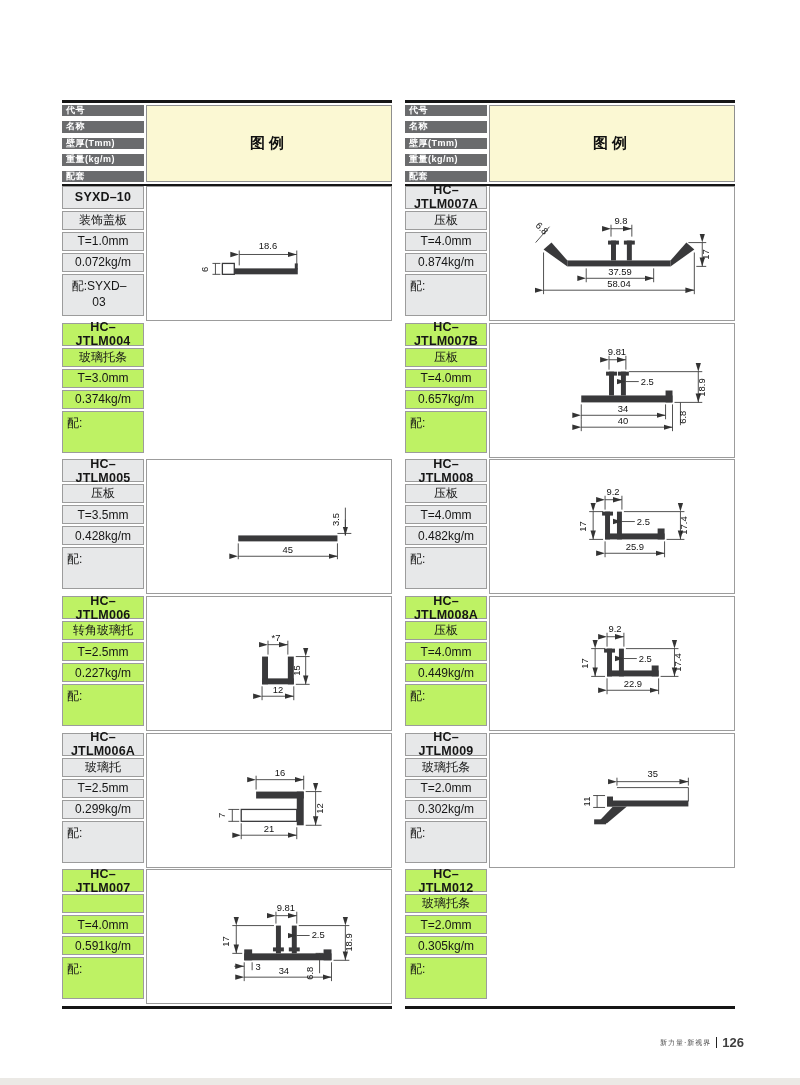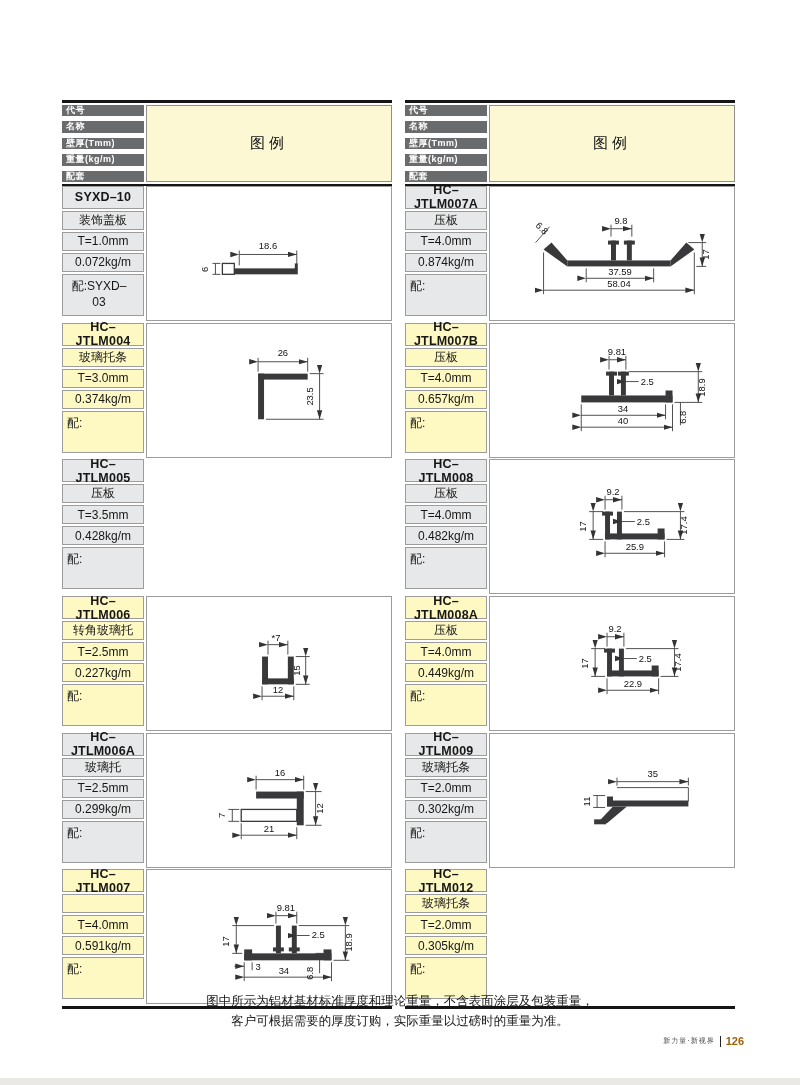--- a/index.html
+++ b/index.html
@@ -6,45 +6,45 @@
   .page{position:relative;width:800px;height:1085px;background:#ffffff;overflow:hidden;
         font-family:"Liberation Sans","DejaVu Sans",sans-serif;}
   .spec-table{position:absolute;top:100px;width:330px;}
   .spec-table.left{left:62px;}
   .spec-table.right{left:405px;}
   .thead{display:flex;border-top:3px solid #151515;border-bottom:2px solid #151515;padding:2px 0;}
   .thead-labels{width:82px;display:flex;flex-direction:column;gap:5px;margin-right:2px;}
   .hrow{height:11.4px;background:#6a6b6d;color:#fff;font-size:9px;font-weight:bold;
         line-height:11.4px;padding-left:4px;letter-spacing:0.5px;}
   .legend{flex:1;background:#fbf8d3;border:1px solid #8f8f8f;display:flex;align-items:center;
-        justify-content:center;font-size:15px;font-weight:normal;letter-spacing:4px;color:#101010;}
+        justify-content:center;font-size:15px;font-weight:bold;letter-spacing:4px;color:#101010;}
   .blocks{border-bottom:3px solid #151515;}
   .block{display:flex;height:135px;margin-bottom:1.7px;}
   .labels{width:82px;display:flex;flex-direction:column;margin-right:2px;}
   .cell{border:1px solid #9c9c9c;text-align:center;font-size:12px;color:#161616;display:flex;
         align-items:center;justify-content:center;margin-bottom:2px;box-sizing:border-box;}
   .cell.code{height:23px;font-weight:bold;font-size:12.5px;letter-spacing:0.2px;}
   .cell.small{height:19px;text-align:right;}
   .cell.match{flex:1;margin-bottom:5px;justify-content:flex-start;align-items:flex-start;padding:3px 12px 0 4px;}
   .block.gray .cell{background:#e7e8e9;}
-  .block.yellow .cell{background:#fef9c3;}
+  .block.yellow .cell{background:#bef264;}
   .diagram{flex:1;border:1px solid #9c9c9c;background:#fff;box-sizing:border-box;}
   .diagram svg{display:block;width:100%;height:100%;}
   .p{fill:#39393b;}
   .o{fill:#ffffff;stroke:#39393b;stroke-width:1.3;}
   .d{stroke:#3d3d3d;stroke-width:0.9;fill:none;}
   .t{font-size:9.5px;fill:#131313;text-anchor:middle;font-family:"Liberation Sans",sans-serif;}
   .ts{text-anchor:start;}
   .note{position:absolute;top:991px;left:0;right:0;text-align:center;font-size:12.5px;
         color:#161616;line-height:1.6;}
   .pageno{position:absolute;top:1035px;left:0;width:744px;display:flex;justify-content:flex-end;
         align-items:center;gap:5px;}
   .brand{font-size:7px;color:#4a4a4a;letter-spacing:1px;}
   .sep{width:1px;height:11px;background:#222;}
-  .num{font-size:11px;font-weight:bold;color:#a16207;}
+  .num{font-size:13px;font-weight:bold;color:#404040;}
   .bottom-edge{position:absolute;left:0;bottom:0;width:800px;height:7px;background:#ebe9e5;}
 </style>
 </head>
 <body>
 
 <div class="page">
 
   <div class="spec-table left">
     <div class="thead">
       <div class="thead-labels">
@@ -87,46 +87,45 @@
       </div>
 
       <div class="block yellow">
         <div class="labels">
           <div class="cell code">HC–JTLM004</div>
           <div class="cell small">玻璃托条</div>
           <div class="cell small">T=3.0mm</div>
           <div class="cell small">0.374kg/m</div>
           <div class="cell match">配:</div>
         </div>
-        <div class="diagram">
-          <svg viewBox="0 0 246 134">
-            <defs>
-                <marker id="mk1" markerWidth="9" markerHeight="8" refX="9" refY="4" orient="auto" markerUnits="userSpaceOnUse">
-                  <path d="M9,4 L0,1.3 L0,6.7 Z" fill="#333"></path>
-                </marker>
-              </defs>
-            <rect class="p" x="112" y="50" width="50" height="6"></rect>
-            <rect class="p" x="112" y="50" width="6" height="46"></rect>
-            <path class="d" d="M112,48 V34 M162,48 V34"></path>
-            <line class="d" x1="112" y1="38" x2="162" y2="38" marker-start="url(#mk1)" marker-end="url(#mk1)"></line>
-            <text class="t" x="137" y="32">26</text>
-            <path class="d" d="M164,50 H178 M120,96 H178"></path>
-            <line class="d" x1="174" y1="50" x2="174" y2="96" marker-start="url(#mk1)" marker-end="url(#mk1)"></line>
-            <text class="t" transform="rotate(-90 167 73)" x="167" y="73">23.5</text>
-          </svg>
-        </div>
       </div>
 
       <div class="block gray">
         <div class="labels">
           <div class="cell code">HC–JTLM005</div>
           <div class="cell small">压板</div>
           <div class="cell small">T=3.5mm</div>
           <div class="cell small">0.428kg/m</div>
           <div class="cell match">配:</div>
+        </div>
+        <div class="diagram">
+          <svg viewBox="0 0 246 134">
+            <defs>
+                <marker id="mk2" markerWidth="9" markerHeight="8" refX="9" refY="4" orient="auto" markerUnits="userSpaceOnUse">
+                  <path d="M9,4 L0,1.3 L0,6.7 Z" fill="#333"></path>
+                </marker>
+              </defs>
+            <rect class="p" x="92" y="76" width="100" height="6"></rect>
+            <path class="d" d="M200,76 V48 M192,74 H206"></path>
+            <line class="d" x1="200" y1="60" x2="200" y2="76" marker-end="url(#mk2)"></line>
+            <text class="t" transform="rotate(-90 194 60)" x="194" y="60">3.5</text>
+            <path class="d" d="M92,84 V100 M192,84 V100"></path>
+            <line class="d" x1="92" y1="97" x2="192" y2="97" marker-start="url(#mk2)" marker-end="url(#mk2)"></line>
+            <text class="t" x="142" y="94">45</text>
+          </svg>
         </div>
       </div>
 
       <div class="block yellow">
         <div class="labels">
           <div class="cell code">HC–JTLM006</div>
           <div class="cell small">转角玻璃托</div>
           <div class="cell small">T=2.5mm</div>
           <div class="cell small">0.227kg/m</div>
           <div class="cell match">配:</div>
@@ -443,24 +442,20 @@
           <div class="cell small">玻璃托条</div>
           <div class="cell small">T=2.0mm</div>
           <div class="cell small">0.305kg/m</div>
           <div class="cell match">配:</div>
         </div>
       </div>
 
     </div>
   </div>
 
-  <div class="note">
-    <div>图中所示为铝材基材标准厚度和理论重量，不含表面涂层及包装重量，</div>
-    <div>客户可根据需要的厚度订购，实际重量以过磅时的重量为准。</div>
-  </div>
 
   <div class="pageno">
     <span class="brand">新力量·新视界</span>
     <span class="sep"></span>
     <span class="num">126</span>
   </div>
 
   <div class="bottom-edge"></div>
 </div>
 

